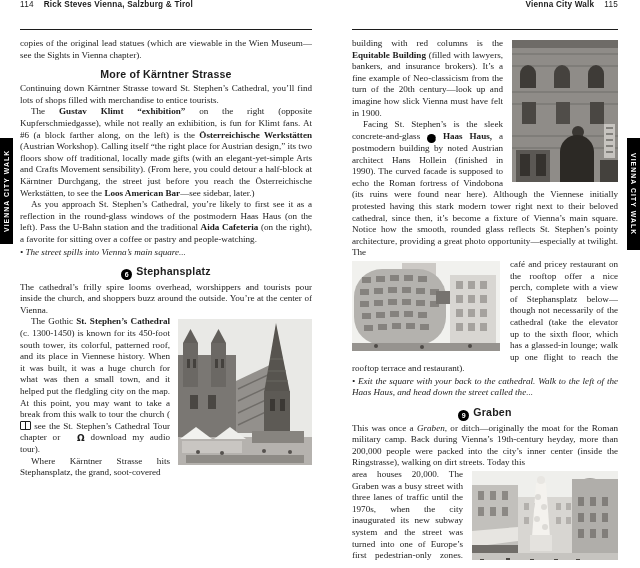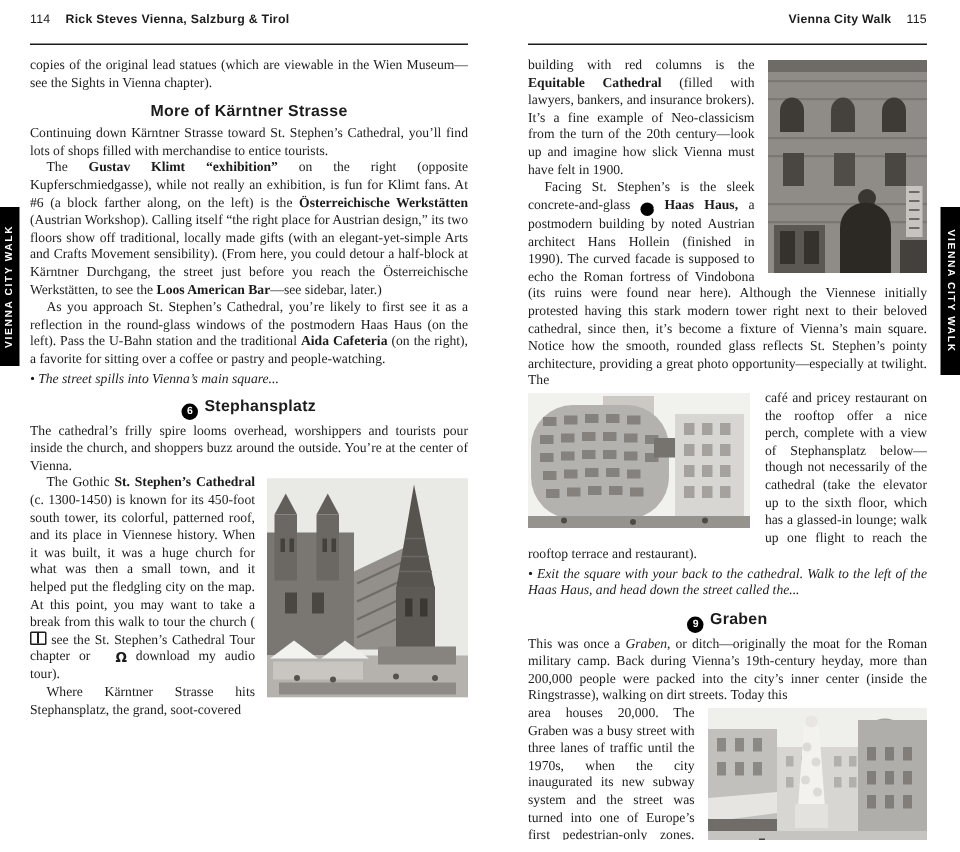--- a/index.html
+++ b/index.html
@@ -1,20 +1,20 @@
 <!DOCTYPE html>
 <html><head>
 <meta charset="utf-8">
 <style>
   html,body{margin:0;padding:0;background:#fff;}
   .spread{position:relative;width:640px;height:568px;background:#ffffff;overflow:hidden;
           font-family:"Liberation Serif","DejaVu Serif",serif;color:#1c1c1c;}
 
   
-  .running-head{position:absolute;top:0;height:30px;display:flex;align-items:center;
+  .running-head{position:absolute;top:0;height:30px;display:flex;align-items:flex-start;
                 padding-bottom:4px;border-bottom:1.2px solid #1c1c1c;
                 font-family:"Liberation Sans","DejaVu Sans",sans-serif;font-weight:bold;
                 font-size:8.2px;letter-spacing:0.2px;color:#1c1c1c;box-sizing:border-box;}
   .running-head.left{left:20px;width:292px;}
   .running-head.right{left:352px;width:266px;justify-content:flex-end;}
   .running-head .pnum{font-weight:normal;}
   .running-head.left .pnum{margin-right:10px;}
   .running-head.right .pnum{margin-left:10px;}
 
   
@@ -142,21 +142,21 @@
         <rect x="62" y="94" width="9" height="12" fill="#3a3733"></rect>
         <path d="M48 142 v-30 a17 17 0 0 1 34 0 v30 z" fill="#2c2925"></path>
         <rect x="4" y="110" width="34" height="32" fill="#5b5854"></rect>
         <rect x="8" y="114" width="10" height="22" fill="#35322e"></rect>
           <rect x="24" y="114" width="10" height="22" fill="#35322e"></rect>
         <rect x="92" y="84" width="11" height="34" fill="#c7c4c0"></rect>
         <path d="M94 88 h7 M94 94 h7 M94 100 h7 M94 106 h7 M94 112 h7" stroke="#6e6b67" stroke-width="1.4"></path>
         <rect x="88" y="120" width="18" height="22" fill="#44413d"></rect>
       </svg>
     </div>
-    <p class="para"><span class="">building with red columns is the </span><span class="b">Equitable Cathedral</span><span class=""> (filled with lawyers, bankers, and insurance brokers). It’s a fine example of Neo-classicism from the turn of the 20th century—look up and imagine how slick Vienna must have felt in 1900.</span></p>
+    <p class="para"><span class="">building with red columns is the </span><span class="b">Equitable Building</span><span class=""> (filled with lawyers, bankers, and insurance brokers). It’s a fine example of Neo-classicism from the turn of the 20th century—look up and imagine how slick Vienna must have felt in 1900.</span></p>
     <p class="para indent"><span class="">Facing St. Stephen’s is the sleek concrete-and-glass </span><span class="cnum">8</span><span class=""> </span><span class="b">Haas Haus,</span><span class=""> a postmodern building by noted Austrian architect Hans Hollein (finished in 1990). The curved facade is supposed to echo the Roman fortress of Vindobona (its ruins were found near here). Although the Viennese initially protested having this stark modern tower right next to their beloved cathedral, since then, it’s become a fixture of Vienna’s main square. Notice how the smooth, rounded glass reflects St. Stephen’s pointy architecture, providing a great photo opportunity—especially at twilight. The</span></p>
 
     <div class="photo haas">
       <svg viewBox="0 0 148 90" preserveAspectRatio="none">
         <rect width="148" height="90" fill="#f1f1ee"></rect>
         <rect x="50" y="2" width="34" height="16" fill="#ccc9c5"></rect>
         <rect x="2" y="8" width="92" height="76" rx="28" fill="#b4b2ae"></rect>
         <g fill="#85827e">
           <rect x="10" y="16" width="9" height="6"></rect>
             <rect x="24" y="15" width="9" height="6"></rect>

